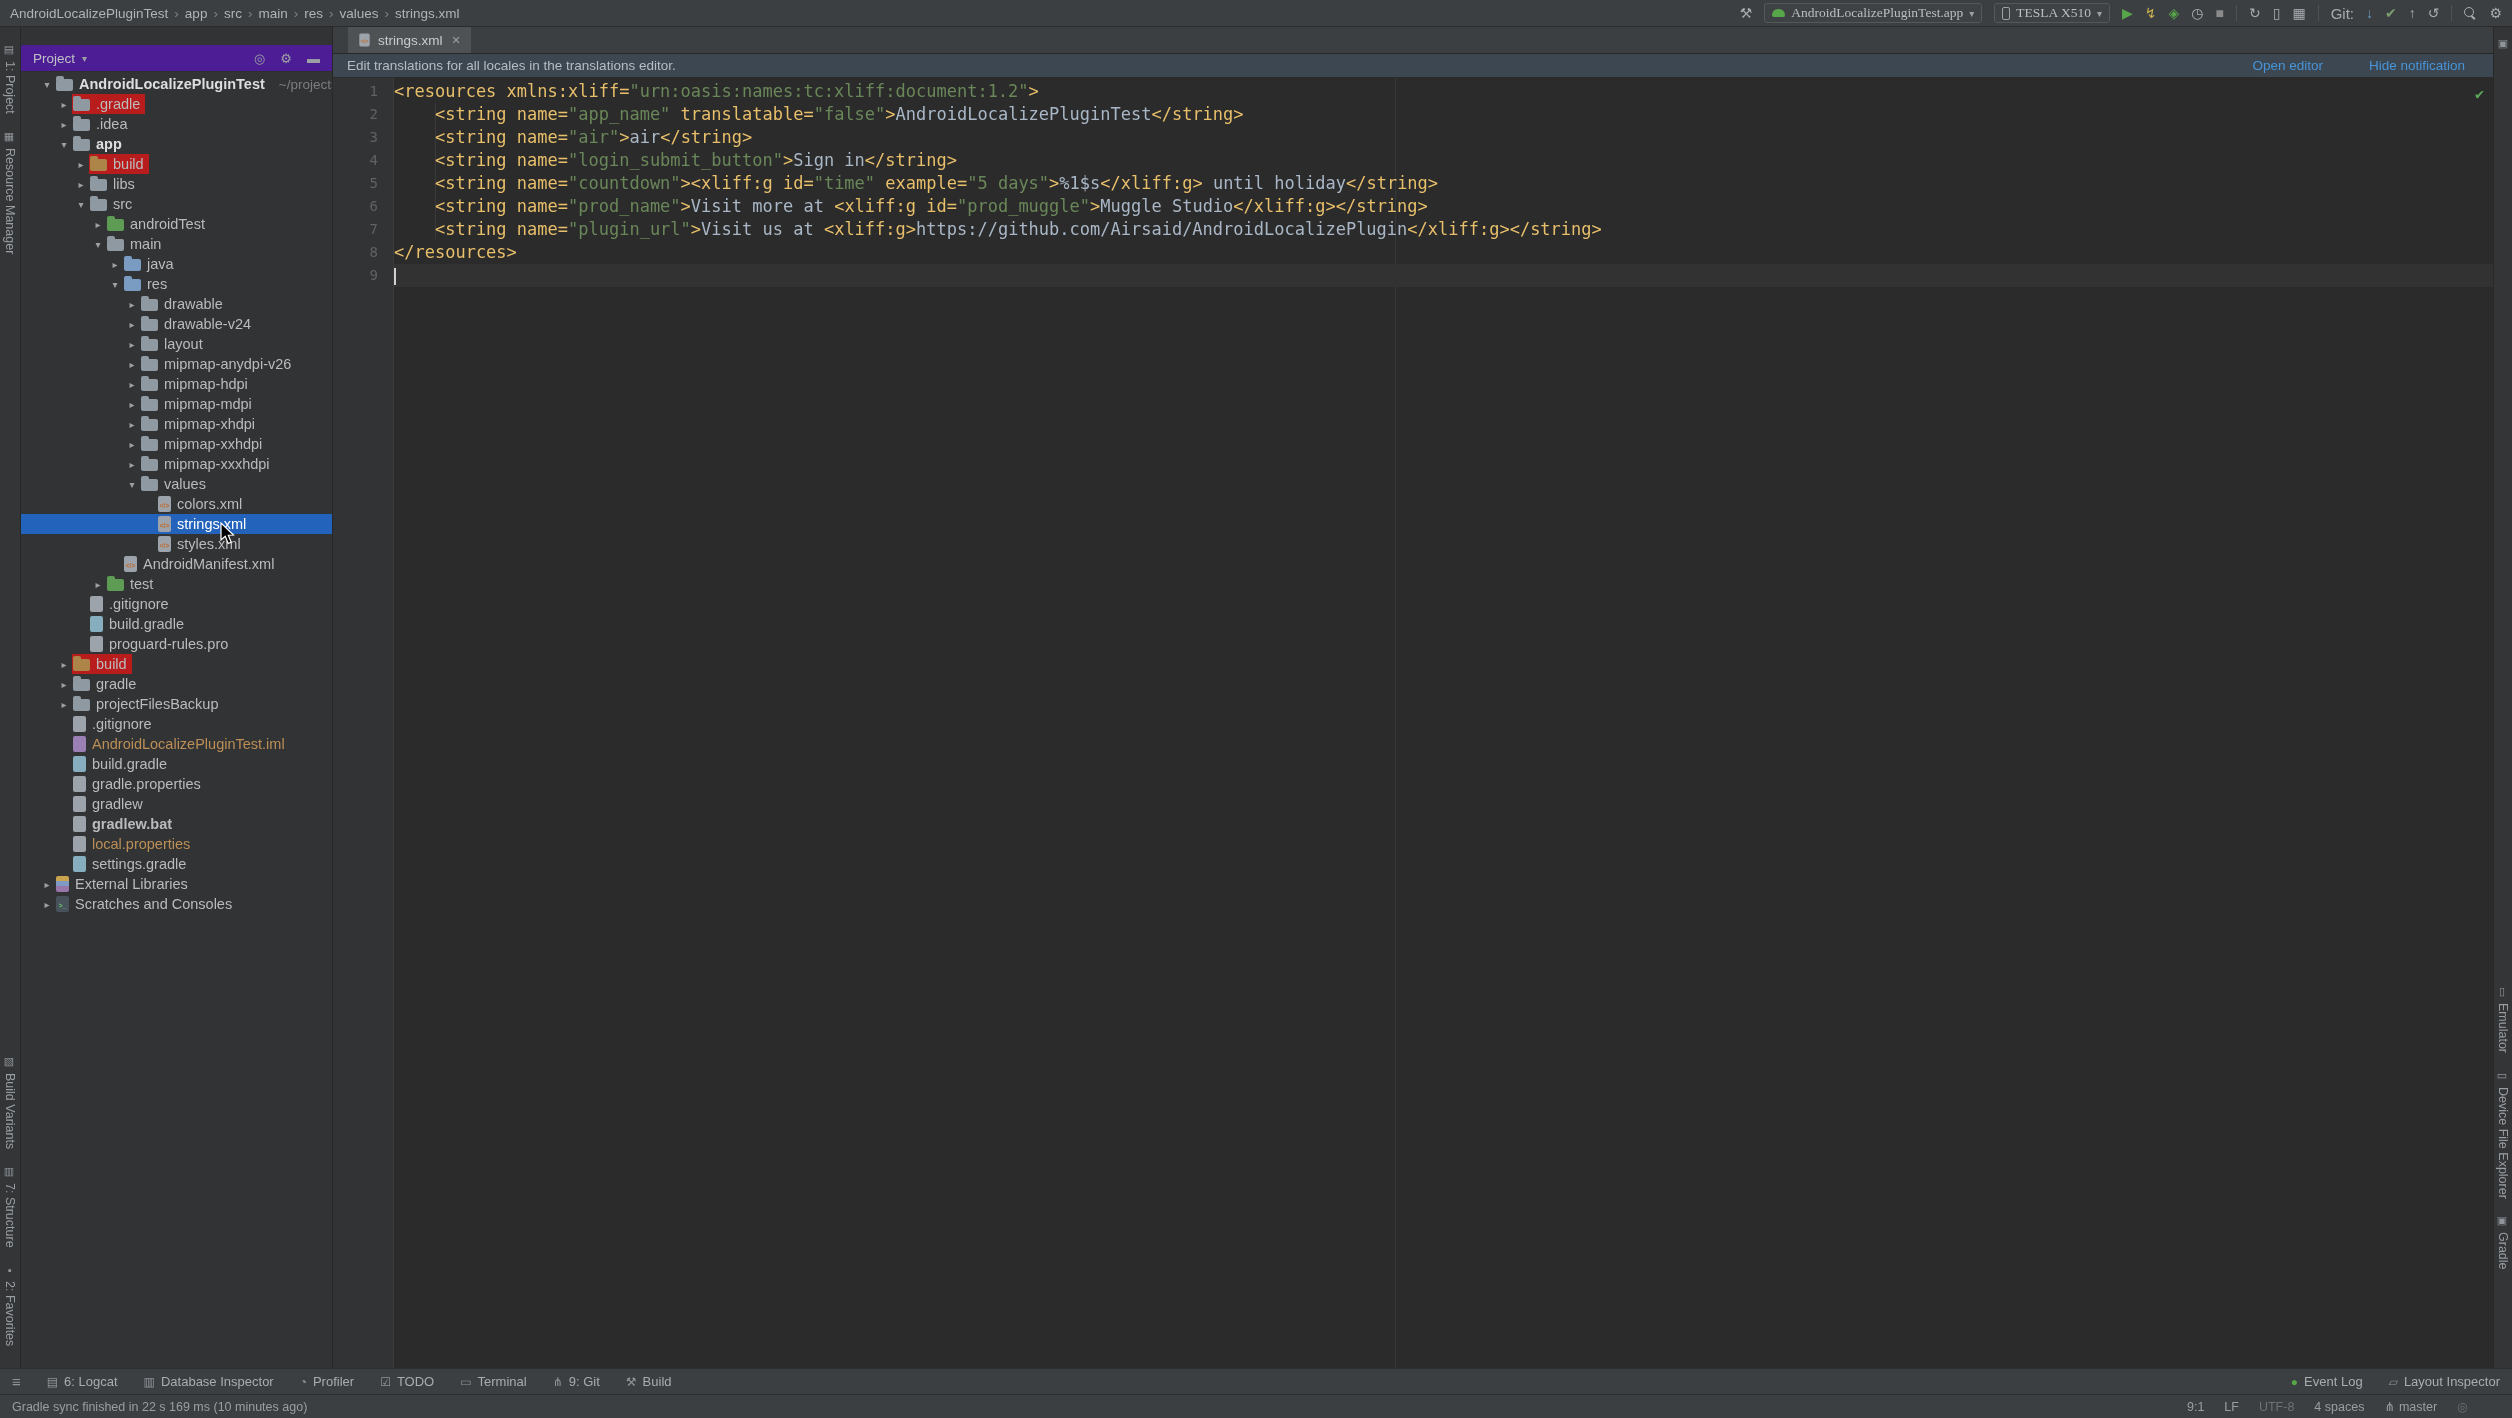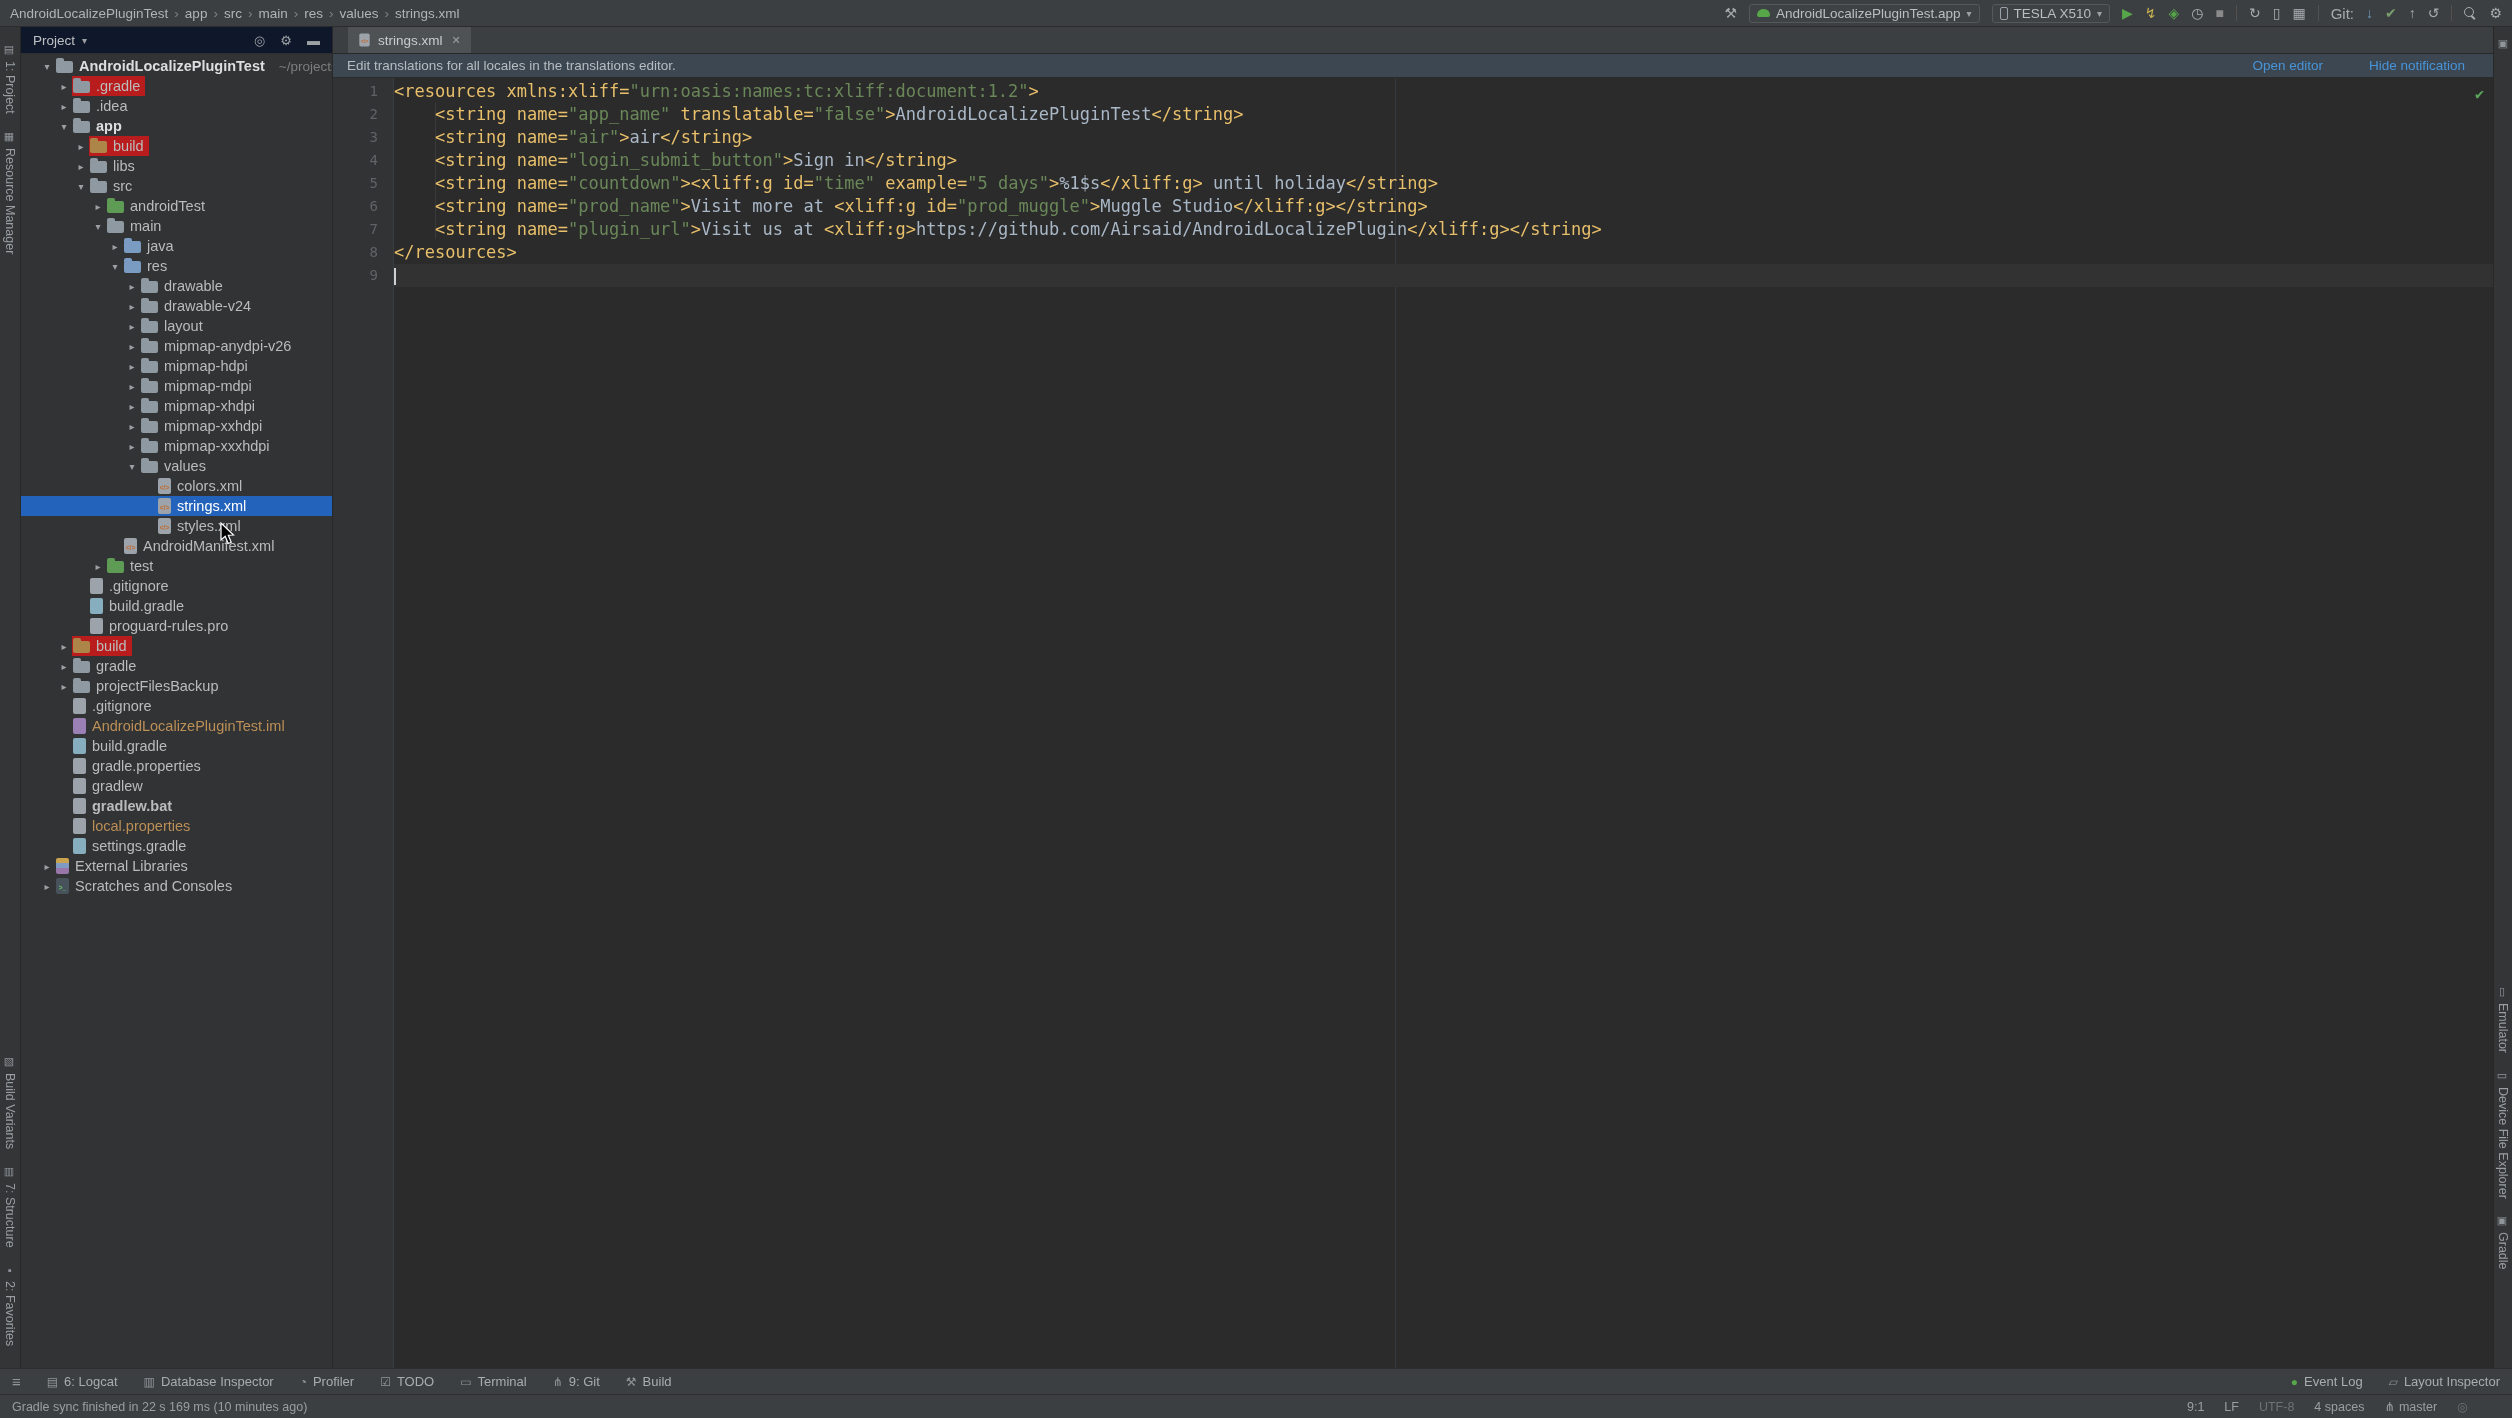--- a/index.html
+++ b/index.html
@@ -21,21 +21,21 @@
                  display:flex; align-items:center; padding:0 10px; flex:none; }
   .breadcrumbs { display:flex; align-items:center; gap:6px; font-size:13.5px; color:#AFB4B8; }
   .bc-sep { color:#7D8184; }
   .bc-item { cursor:default; }
   .tb-right { margin-left:auto; display:flex; align-items:center; gap:12px; }
   .tbi { font-size:14px; color:#A7ABB0; line-height:1; }
   .tbi.run { color:#57A64A; } .tbi.debug { color:#57A64A; } .tbi.stop { color:#8A8A8A; }
   .tbi.apply { color:#C9B250; } .tbi.blue { color:#6897BB; } .tbi.green { color:#7A9E6E; }
   .tb-sep { width:1px; height:16px; background:#515151; }
   .combo { display:flex; align-items:center; gap:6px; border:1px solid #54585B; border-radius:3px;
-           padding:1px 7px; font-size:13.5px; color:#BBBEC1; background:rgba(255,255,255,0.02); }
+           padding:1px 7px; font-size:13.5px; color:#BBBEC1; background:rgba(255,255,255,0.02);font-family:Liberation Serif, serif; }
   .caret { font-size:10px; color:#9CA0A4; }
   .android-head { width:13px; height:8px; background:#57A64A; border-radius:6px 6px 2px 2px; display:inline-block; }
   .phone-ic { width:8px; height:13px; border:1.5px solid #9AA1A8; border-radius:2px; display:inline-block; }
   .git-label { font-size:15px; color:#A7ABB0; }
   .mag { width:13px; height:13px; position:relative; display:inline-block; }
   .mag::before { content:''; position:absolute; top:0; left:0; width:8px; height:8px;
                  border:1.8px solid #A7ABB0; border-radius:50%; }
   .mag::after { content:''; position:absolute; left:8px; top:8px; width:5px; height:1.8px;
                 background:#A7ABB0; transform:rotate(45deg); transform-origin:0 0; }
 
@@ -47,22 +47,22 @@
   .stripe.right { width:19px; border-left:1px solid #282828; padding-top:10px; }
   .st-label { writing-mode:vertical-rl; font-size:12.5px; color:#999EA3;
               display:flex; align-items:center; gap:5px; margin:8px 0; cursor:default; }
   .st-glyph { font-size:11px; color:#8F959A; }
   .sp { flex:1; }
   .endgap-l { height:14px; flex:none; } .endgap-r { height:90px; flex:none; }
 
   
   .project-panel { width:312px; background:#313335; border-right:1px solid #282828;
                    display:flex; flex-direction:column; flex:none; }
-  .pp-header { height:27px; background:#0f172a; border-bottom:1px solid #2E2E2E;
-               display:flex; align-items:center; padding:0 12px; gap:7px; font-size:13.5px; color:#BFC2C5; flex:none; }
+  .pp-header { height:27px; background:#4c1d95; border-bottom:1px solid #2E2E2E;
+               display:flex; align-items:center; padding:0 12px; gap:7px; font-size:13.5px; color:#BFC2C5; flex:none;margin-top:18px; }
   .pp-icons { margin-left:auto; display:flex; gap:15px; color:#9CA1A5; font-size:13px; }
   .tree { flex:1; overflow:hidden; padding-top:2px; }
   .row { display:flex; align-items:center; height:20px; font-size:14.5px; color:#BBBBBB;
          white-space:nowrap; overflow:hidden; cursor:default; }
   .row .chev { width:16px; flex:none; font-size:10px; color:#9DA0A3; text-align:center; }
   .hlbox { display:flex; align-items:center; gap:6px; padding:0 5px 0 1px; height:20px; overflow:hidden; }
   .row.excl .hlbox { background:#b91c1c; }
   .row.sel { background:#2463BC; color:#FFFFFF; }
   .row.bold .lbl { font-weight:bold; color:#DDDEDF; }
   .row.sel .lbl { color:#FFFFFF; }

